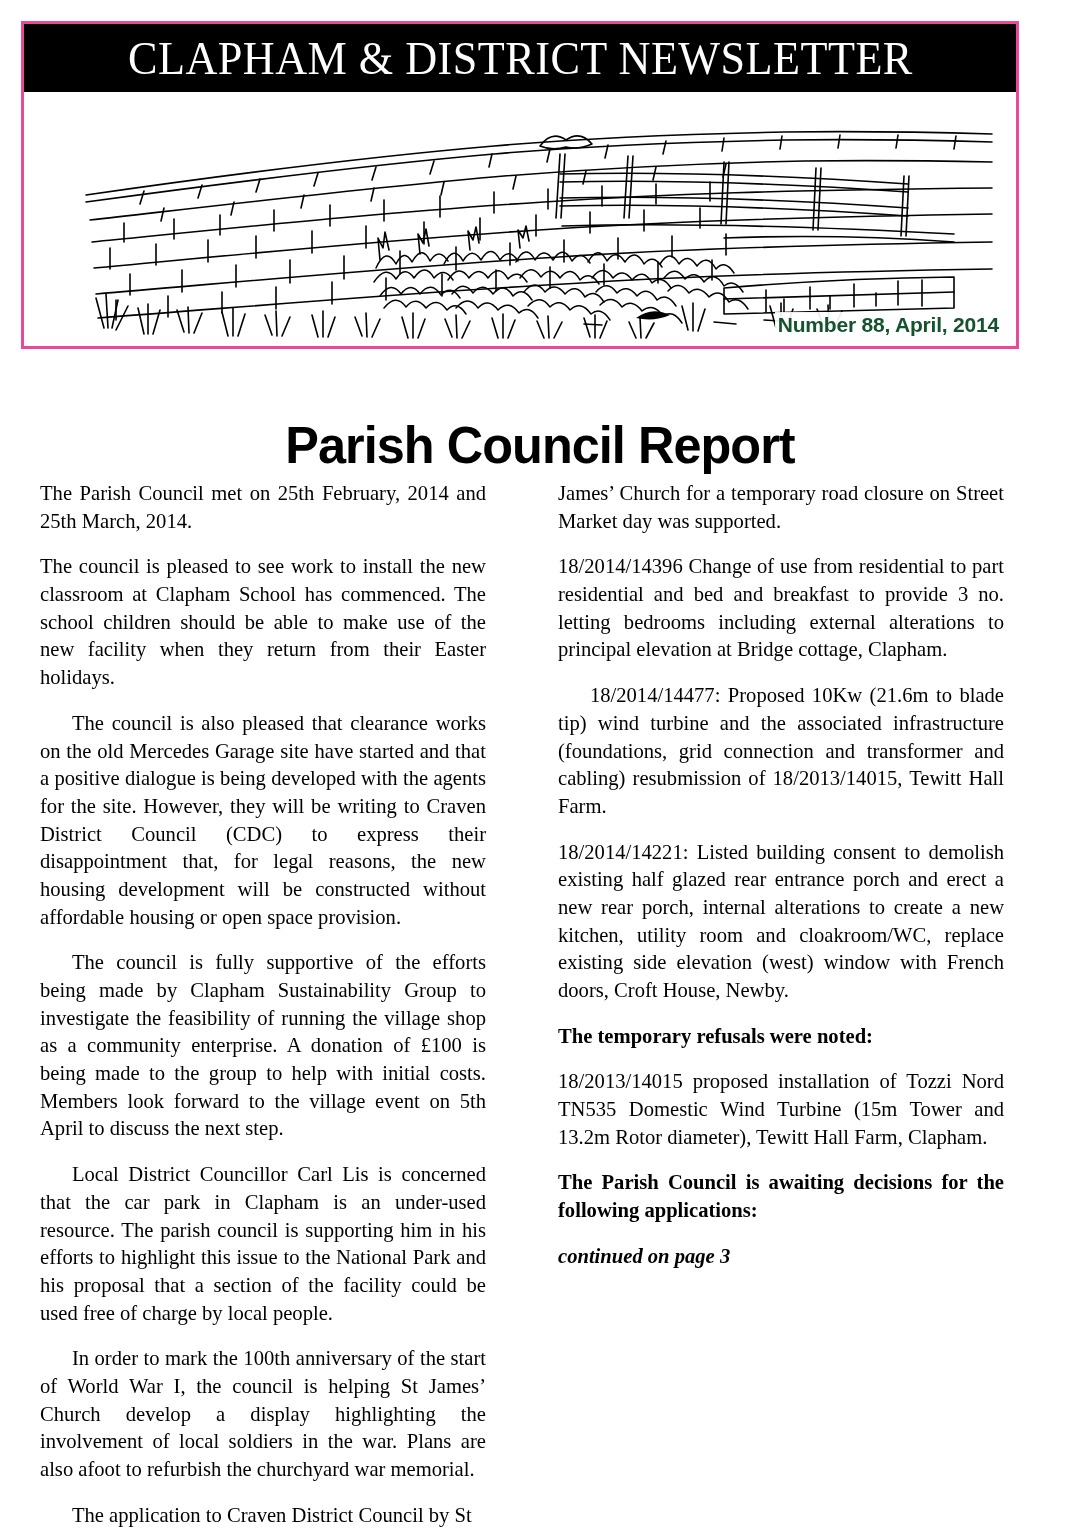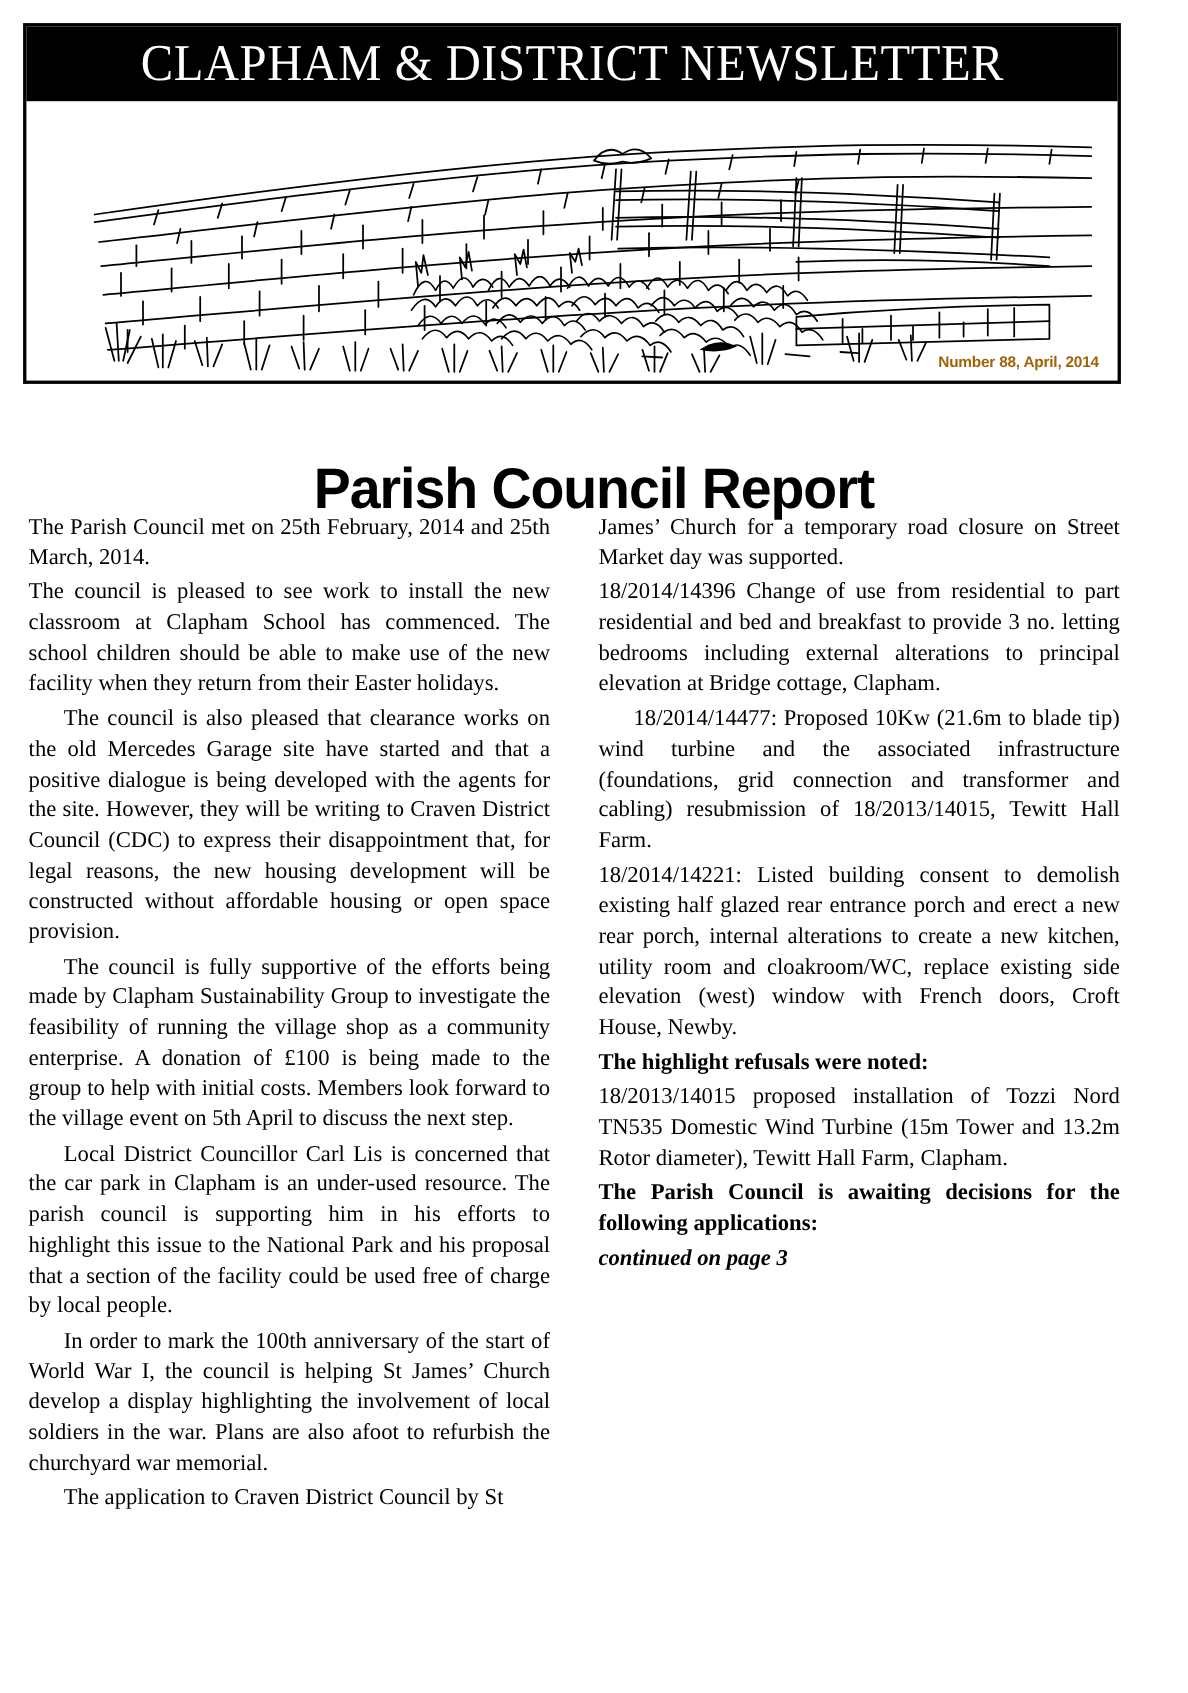--- a/index.html
+++ b/index.html
@@ -16,21 +16,21 @@
     overflow: hidden;
   }
 
   
   .masthead {
     position: absolute;
     left: 21px;
     top: 21px;
     width: 998px;
     height: 328px;
-    border: 3px solid #000000;
+    border: 3px solid #ec4899;
     box-sizing: border-box;
     background: #ffffff;
   }
   .masthead-banner {
     position: absolute;
     left: 0;
     top: 0;
     width: 100%;
     height: 68px;
     background: #000000;
@@ -63,24 +63,24 @@
     display: block;
     width: 100%;
     height: 100%;
   }
 
   .issue-line {
     position: absolute;
     right: 14px;
     bottom: 8px;
     font-family: "Liberation Sans", "DejaVu Sans", sans-serif;
-    font-size: 14px;
+    font-size: 21px;
     font-weight: bold;
     letter-spacing: -0.2px;
-    color: #a16207;
+    color: #14532d;
     background: rgba(255,255,255,0.92);
     padding: 1px 3px;
   }
 
   
   .headline {
     position: absolute;
     left: 0;
     top: 384px;
     width: 1080px;
@@ -105,21 +105,21 @@
   }
   .col {
     width: 482px;
     font-size: 20.6px;
     line-height: 1.345;
     text-align: justify;
     -webkit-hyphens: none;
     hyphens: none;
   }
   .col p {
-    margin: 4px;
+    margin: 18px;
     text-align: justify;
   }
   .col p.indent { text-indent: 1.55em; }
   .col p.flush  { text-indent: 0; }
   .col p:last-child { text-align: justify; }
 
   .sec-head {
     margin: 0;
     margin-top: 0.72em;
     font-weight: bold;
@@ -341,20 +341,20 @@
   </div>
 
   <div class="col">
     <p class="flush nostretch">James’ Church for a temporary road closure on Street Market day was supported.</p>
 
     <p class="flush nostretch">18/2014/14396 Change of use from residential to part residential and bed and breakfast to provide 3 no. letting bedrooms including external alterations to principal elevation at Bridge cottage, Clapham.</p>
     <p class="indent nostretch">18/2014/14477: Proposed 10Kw (21.6m to blade tip) wind turbine and the associated infrastructure (foundations, grid connection and transformer and cabling) resubmission of 18/2013/14015, Tewitt Hall Farm.</p>
 
     <p class="flush nostretch">18/2014/14221: Listed building consent to demolish existing half glazed rear entrance porch and erect a new rear porch, internal alterations to create a new kitchen, utility room and cloakroom/WC, replace existing side elevation (west) window with French doors, Croft House, Newby.</p>
 
-    <p class="sec-head">The highlight refusals were noted:</p>
+    <p class="sec-head">The temporary refusals were noted:</p>
     <p class="flush nostretch">18/2013/14015 proposed installation of Tozzi Nord TN535 Domestic Wind Turbine (15m Tower and 13.2m Rotor diameter), Tewitt Hall Farm, Clapham.</p>
 
     <p class="sec-head">The Parish Council is awaiting decisions for the following applications:</p>
 
     <p class="contd">continued on page 3</p>
   </div>
 </div>
 
 </body></html>

